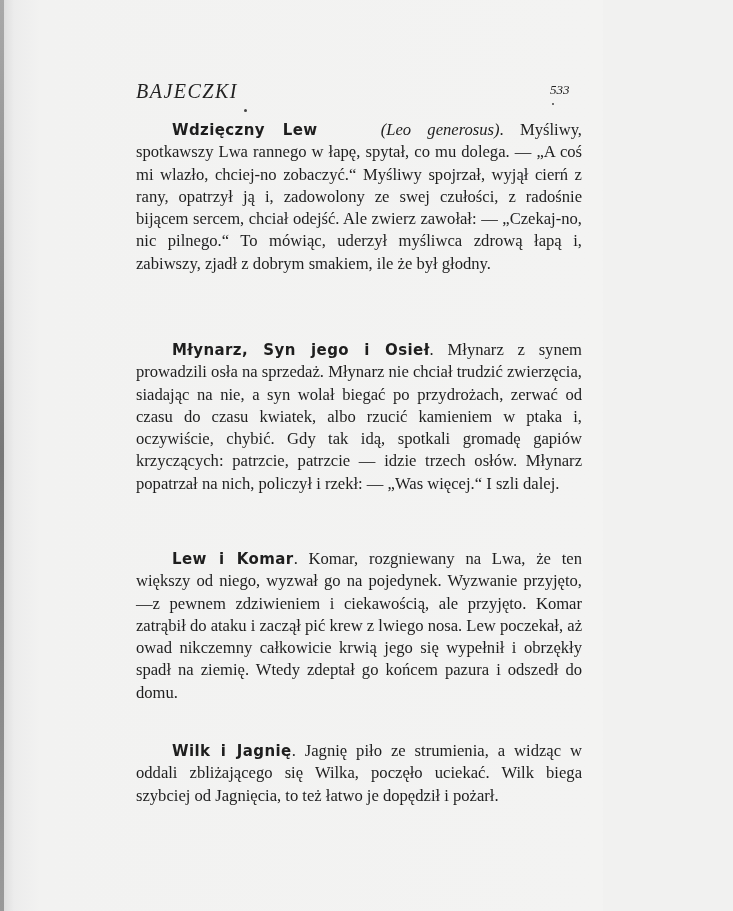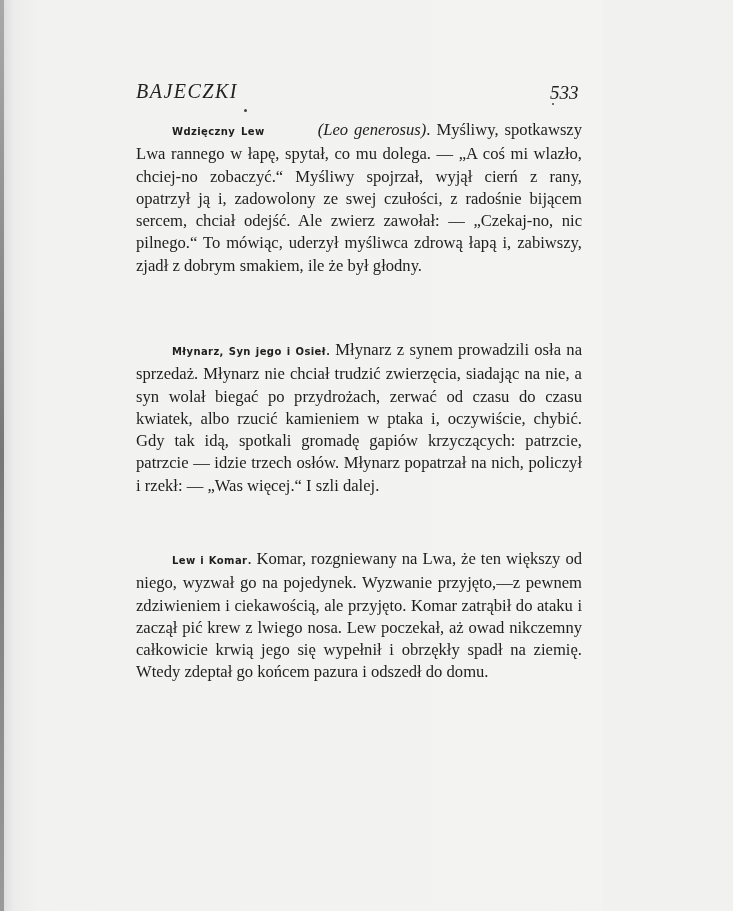--- a/index.html
+++ b/index.html
@@ -19,34 +19,34 @@
       background: linear-gradient(180deg, #a9a9a9, #777 50%, #9a9a9a);
     }
     .running-head {
       position: absolute; left: 136px; top: 80px;
       font-family: "Liberation Serif", serif; font-style: italic;
       font-size: 20px; letter-spacing: 1.5px; color: #222;
     }
     .page-number {
       position: absolute; left: 550px; top: 82px;
       font-family: "Liberation Serif", serif; font-style: italic;
-      font-size: 19px; color: #222; text-align: center;
+      font-size: 13px; color: #222; text-align: center;
     }
     .text-block {
       position: absolute; left: 136px; width: 446px;
       font-family: "Liberation Serif", serif;
       font-size: 16.6px; line-height: 22.3px;
       text-align: justify; text-align-last: left;
       color: #1e1e1e;
       hyphens: manual;
     }
     .text-block p { margin: 0; text-indent: 36px; }
     .fable-title {
       font-family: "DejaVu Sans", "Liberation Sans", sans-serif;
-      font-weight: bold; font-size: 10px; letter-spacing: 0.4px;
+      font-weight: bold; font-size: 15px; letter-spacing: 0.4px;
     }
     .latin { font-style: italic; margin-left: 47px; }
     #fable-1 { top: 119px; }
     #fable-2 { top: 339px; }
     #fable-3 { top: 548px; }
     #fable-4 { top: 740px; }
     .dot { position: absolute; width: 3px; height: 3px; border-radius: 50%; background: #444; }
   </style>
 </head>
 <body>
@@ -64,13 +64,16 @@
   </div>
 
   <div class="text-block" id="fable-2">
     <p><span class="fable-title">Młynarz, Syn jego i Osieł</span><span>.</span><span> Młynarz z synem prowadzili osła na sprzedaż. Młynarz nie chciał trudzić zwierzęcia, siadając na nie, a syn wolał biegać po przydrożach, zerwać od czasu do czasu kwiatek, albo rzucić kamieniem w ptaka i, oczywiście, chybić. Gdy tak idą, spotkali gromadę gapiów krzyczących: patrzcie, patrzcie — idzie trzech osłów. Młynarz popatrzał na nich, policzył i rzekł: — „Was więcej.“ I szli dalej.</span></p>
   </div>
 
   <div class="text-block" id="fable-3">
     <p><span class="fable-title">Lew i Komar</span><span>.</span><span> Komar, rozgniewany na Lwa, że ten większy od niego, wyzwał go na pojedynek. Wyzwanie przyjęto,—z pewnem zdziwieniem i ciekawością, ale przyjęto. Komar zatrąbił do ataku i zaczął pić krew z lwiego nosa. Lew poczekał, aż owad nikczemny całkowicie krwią jego się wypełnił i obrzękły spadł na ziemię. Wtedy zdeptał go końcem pazura i odszedł do domu.</span></p>
   </div>
 
+  <div class="text-block" id="fable-4">
+    <p><span class="fable-title">Wilk i Jagnię</span><span>.</span><span> Jagnię piło ze strumienia, a widząc w oddali zbliżającego się Wilka, poczęło uciekać. Wilk biega szybciej od Jagnięcia, to też łatwo je dopędził i pożarł.</span></p>
+  </div>
 </div>
 
 </body></html>

